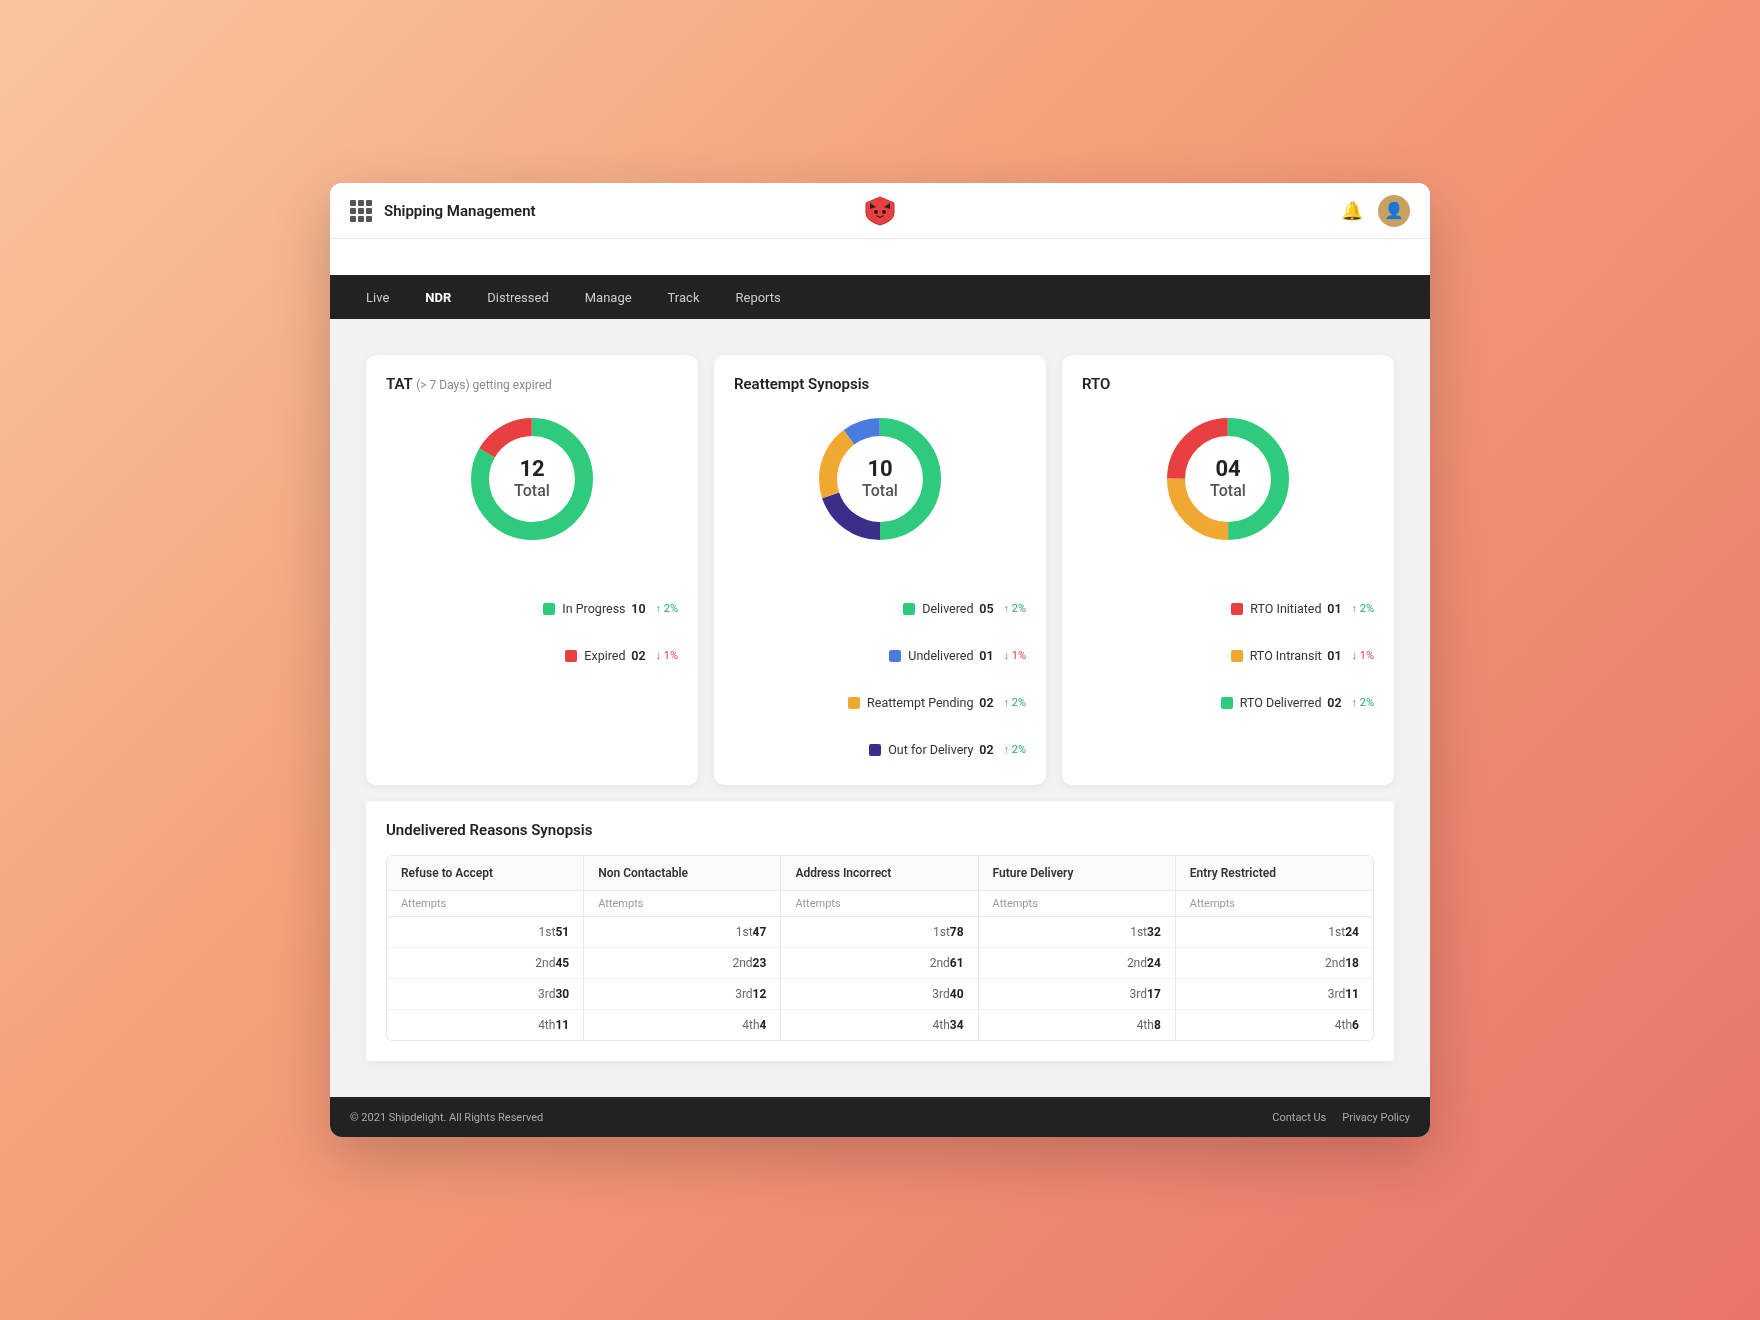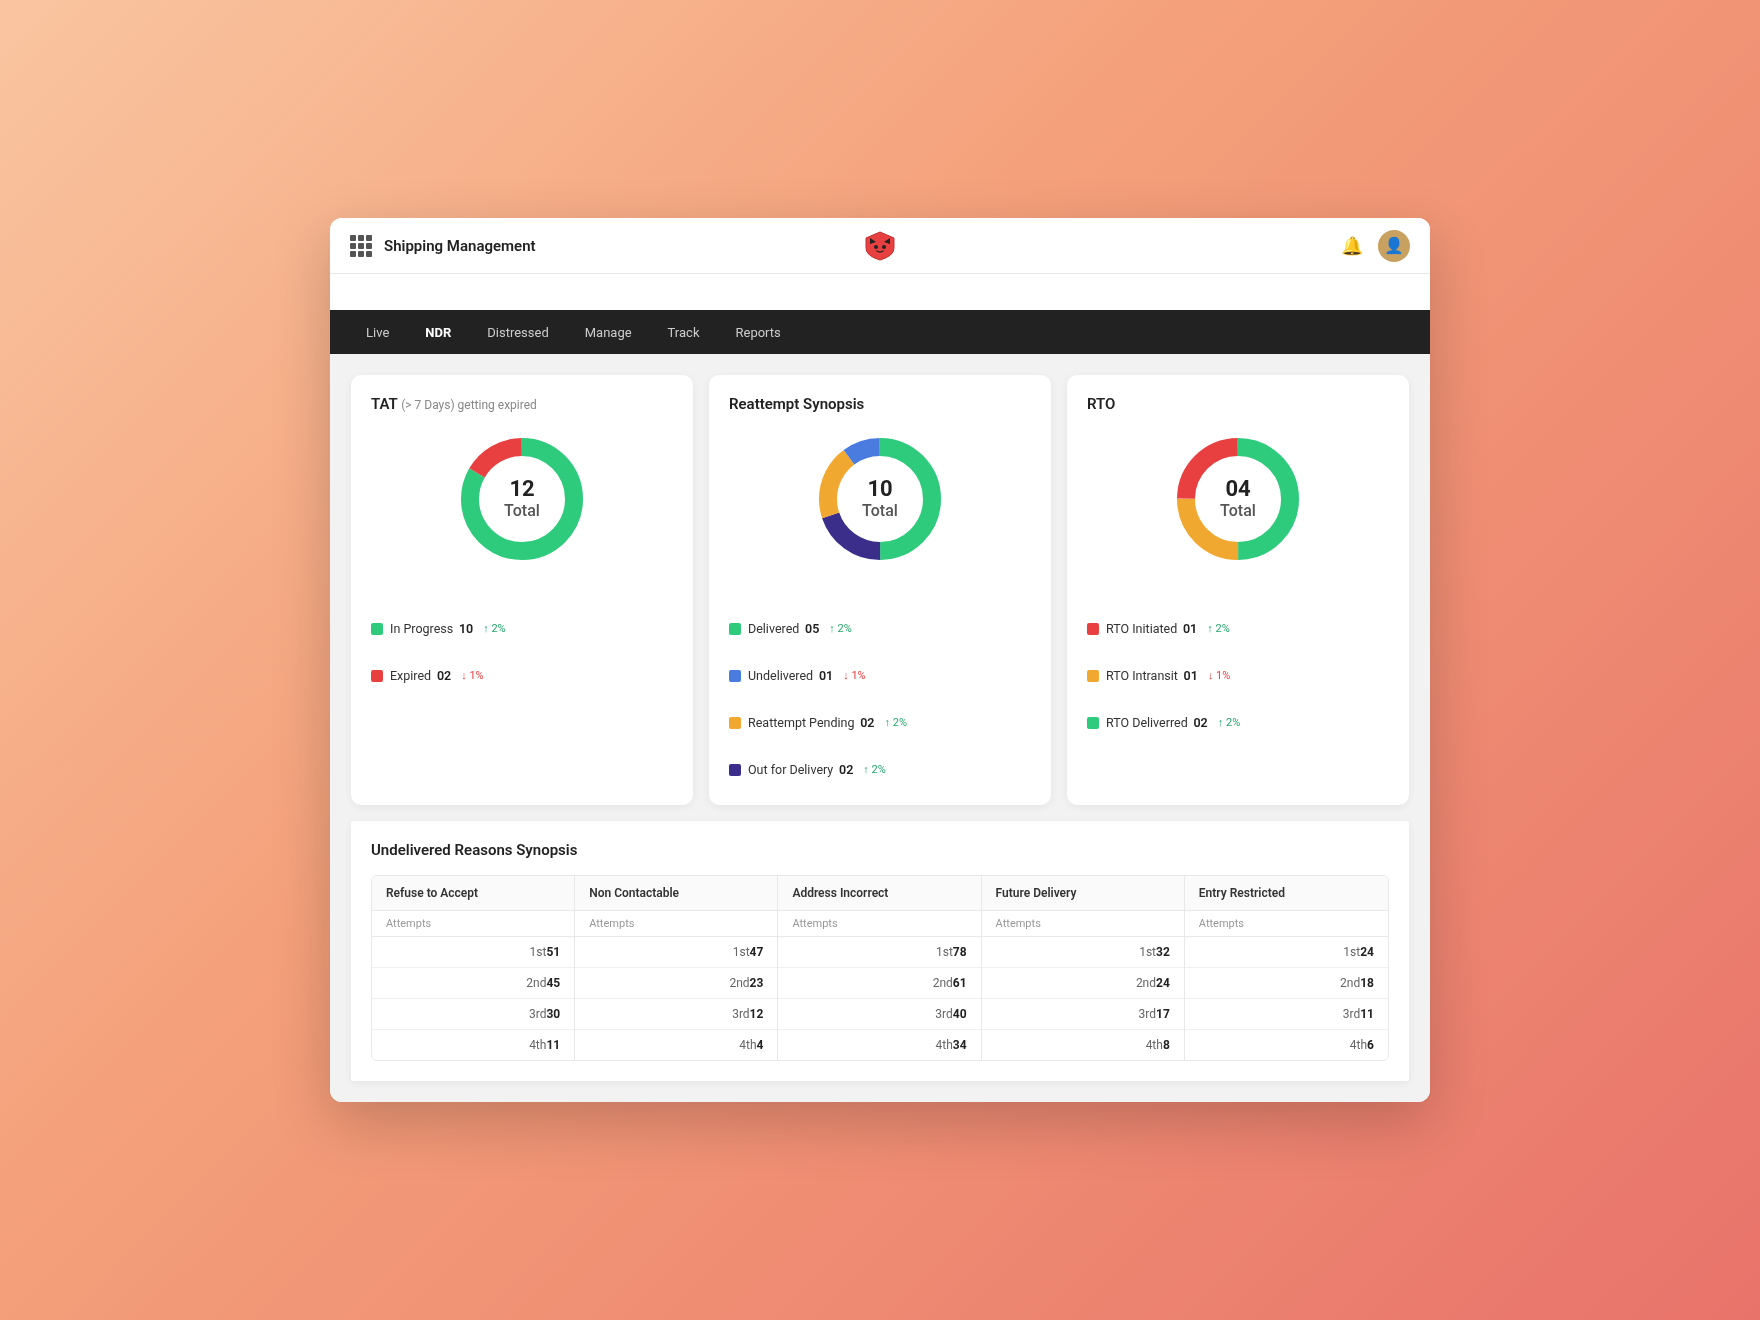--- a/index.html
+++ b/index.html
@@ -100,21 +100,21 @@
     }
     .nav-item.active {
       color: #ffffff;
       font-weight: 700;
       background: transparent;
     }
 
     
     .main {
       background: #f2f2f2;
-      padding: 21px;
+      padding: 36px;
     }
 
     
     .cards-row {
       display: grid;
       grid-template-columns: 1fr 1fr 1fr;
       gap: 16px;
       margin-bottom: 16px;
     }
     .card {
@@ -168,21 +168,21 @@
       font-weight: 500;
     }
 
     
     .legend {
       width: 100%;
     }
     .legend-item {
       display: flex;
       align-items: center;
-      justify-content: flex-start;
+      justify-content: flex-end;
       margin-bottom: 8px;
       font-size: 12.5px;
       color: #333;
       margin-top: 32px;
     }
     .legend-left {
       display: flex;
       align-items: center;
       gap: 7px;
     }
@@ -604,13 +604,20 @@
           <div class="col-row">
               <span>4th</span>
               <span class="val">6</span>
             </div>
         </div>
 
       </div>
     </div>
   </div>
 
+  <div class="footer">
+    <span class="footer-text">© 2021 Shipdelight. All Rights Reserved</span>
+    <div class="footer-links">
+      <span class="footer-link">Contact Us</span>
+      <span class="footer-link">Privacy Policy</span>
+    </div>
+  </div>
 </div>
 
 </body></html>

